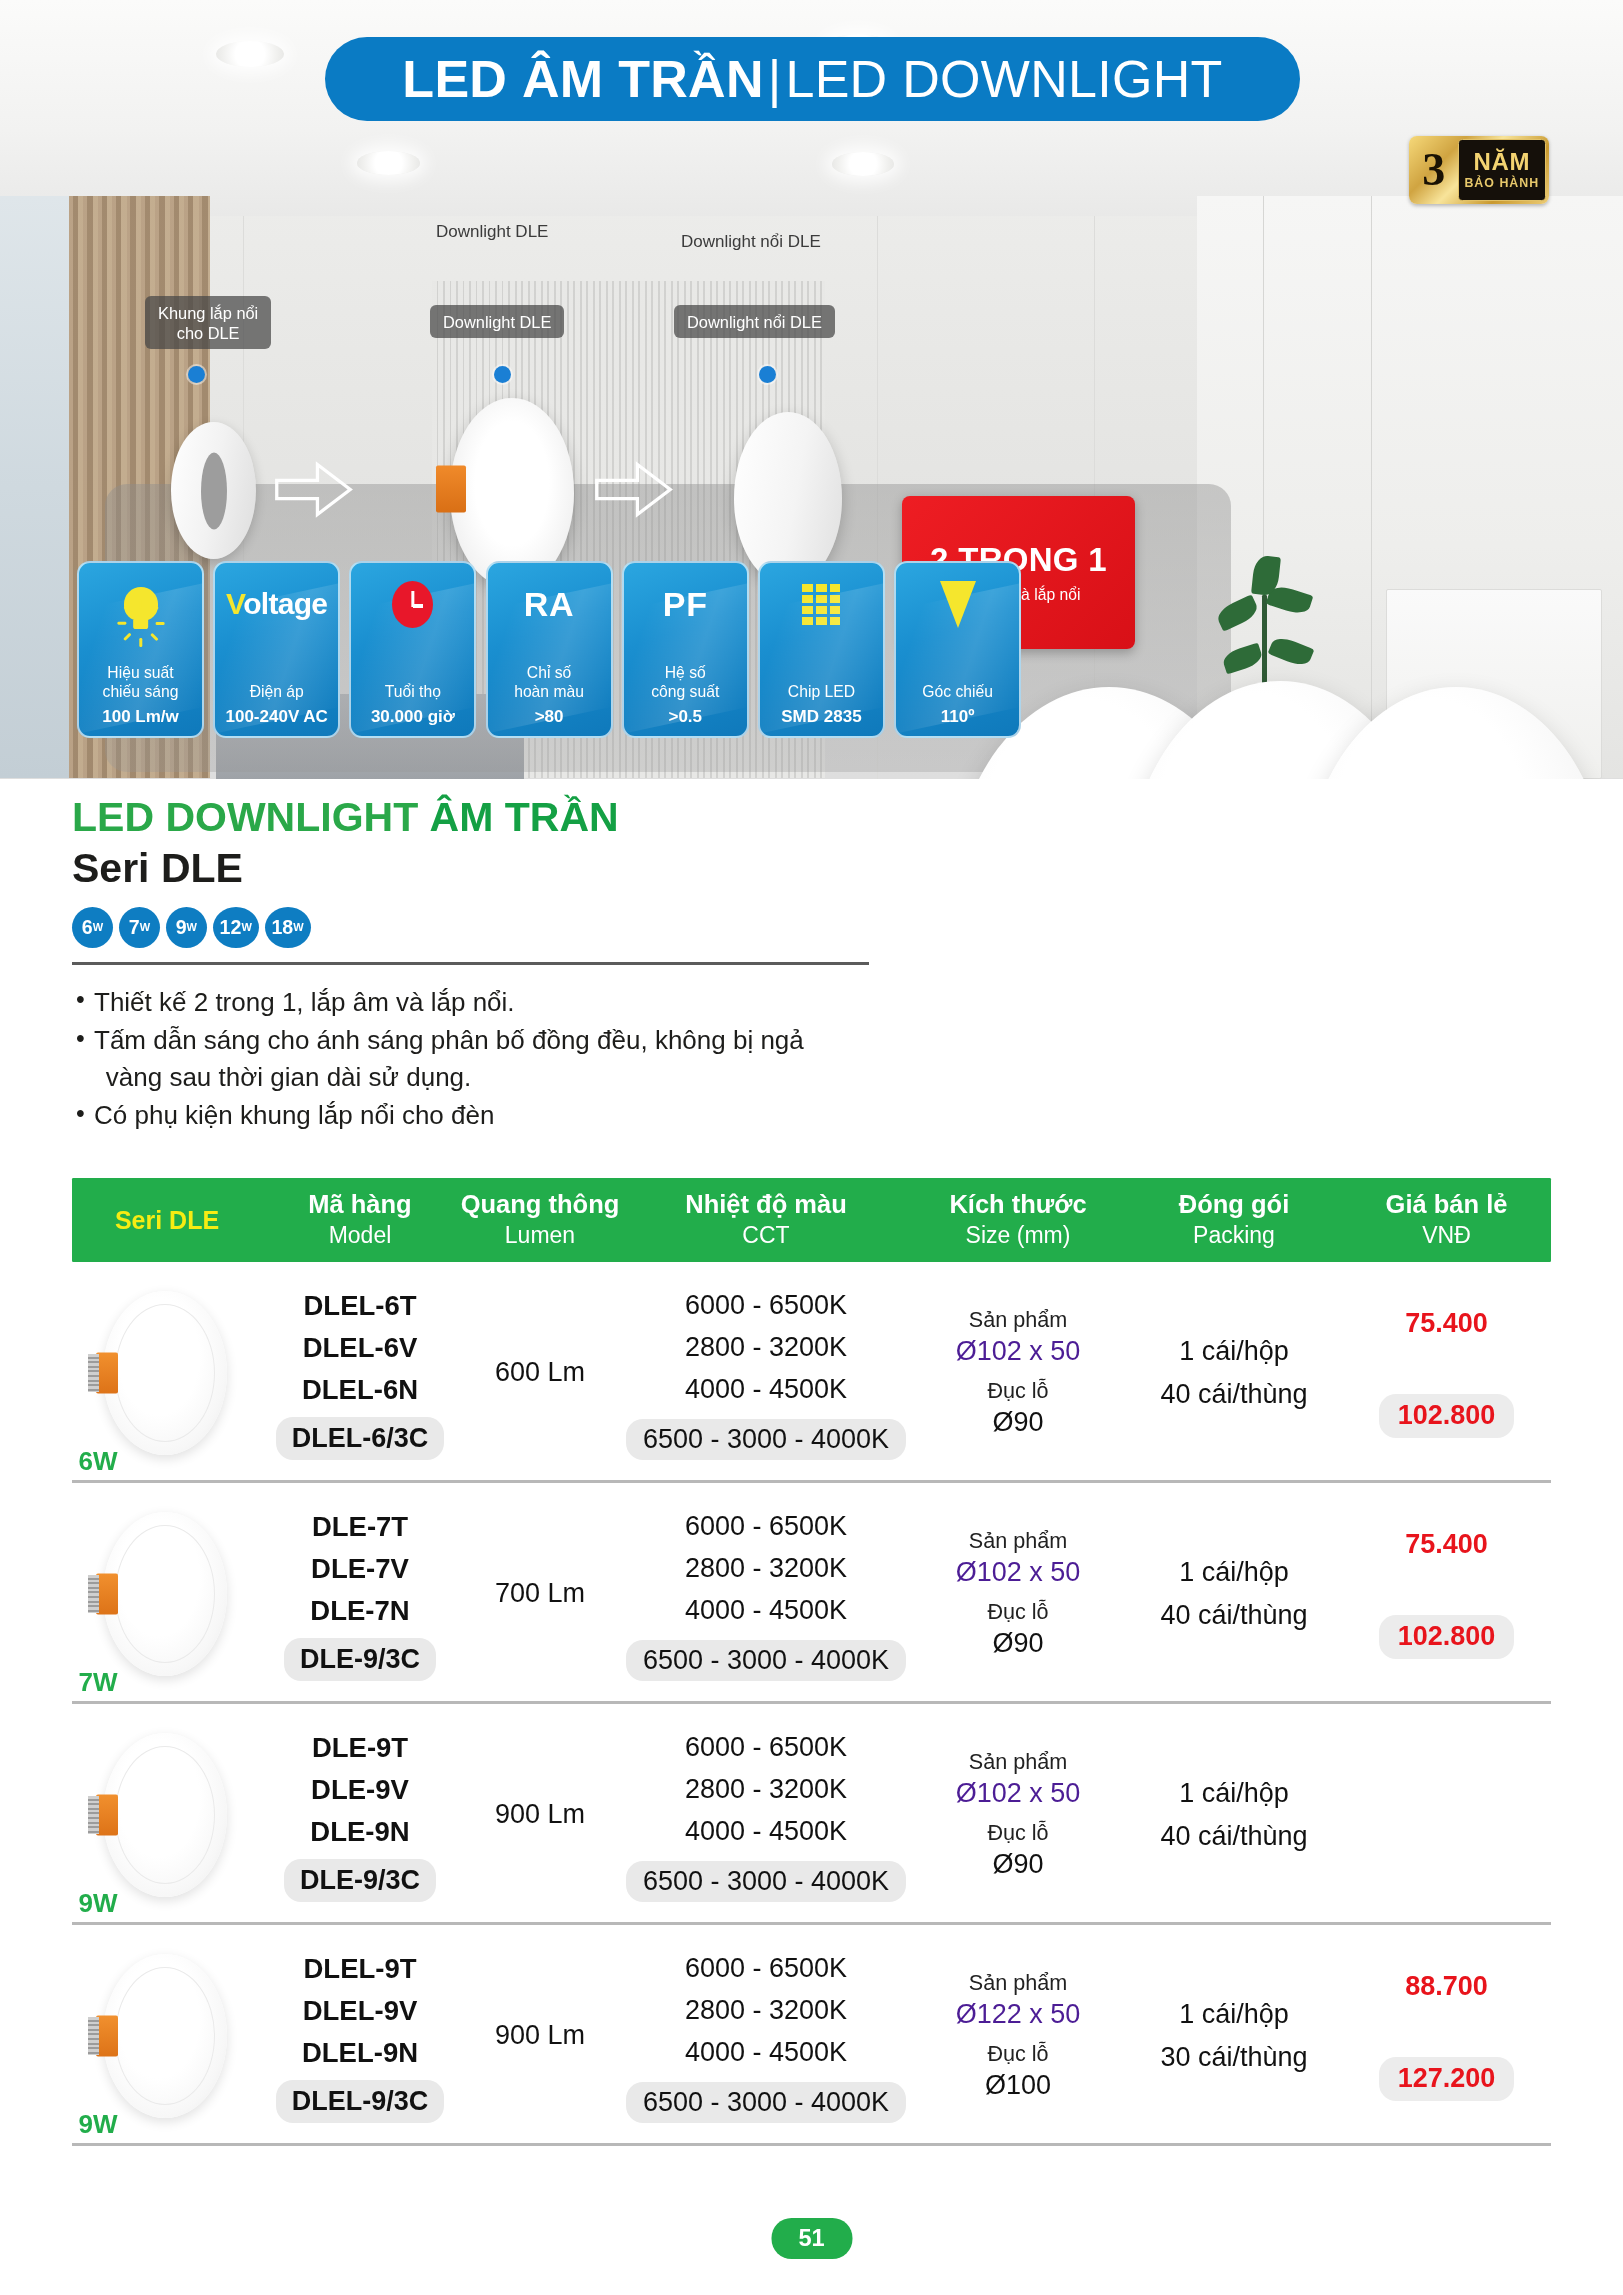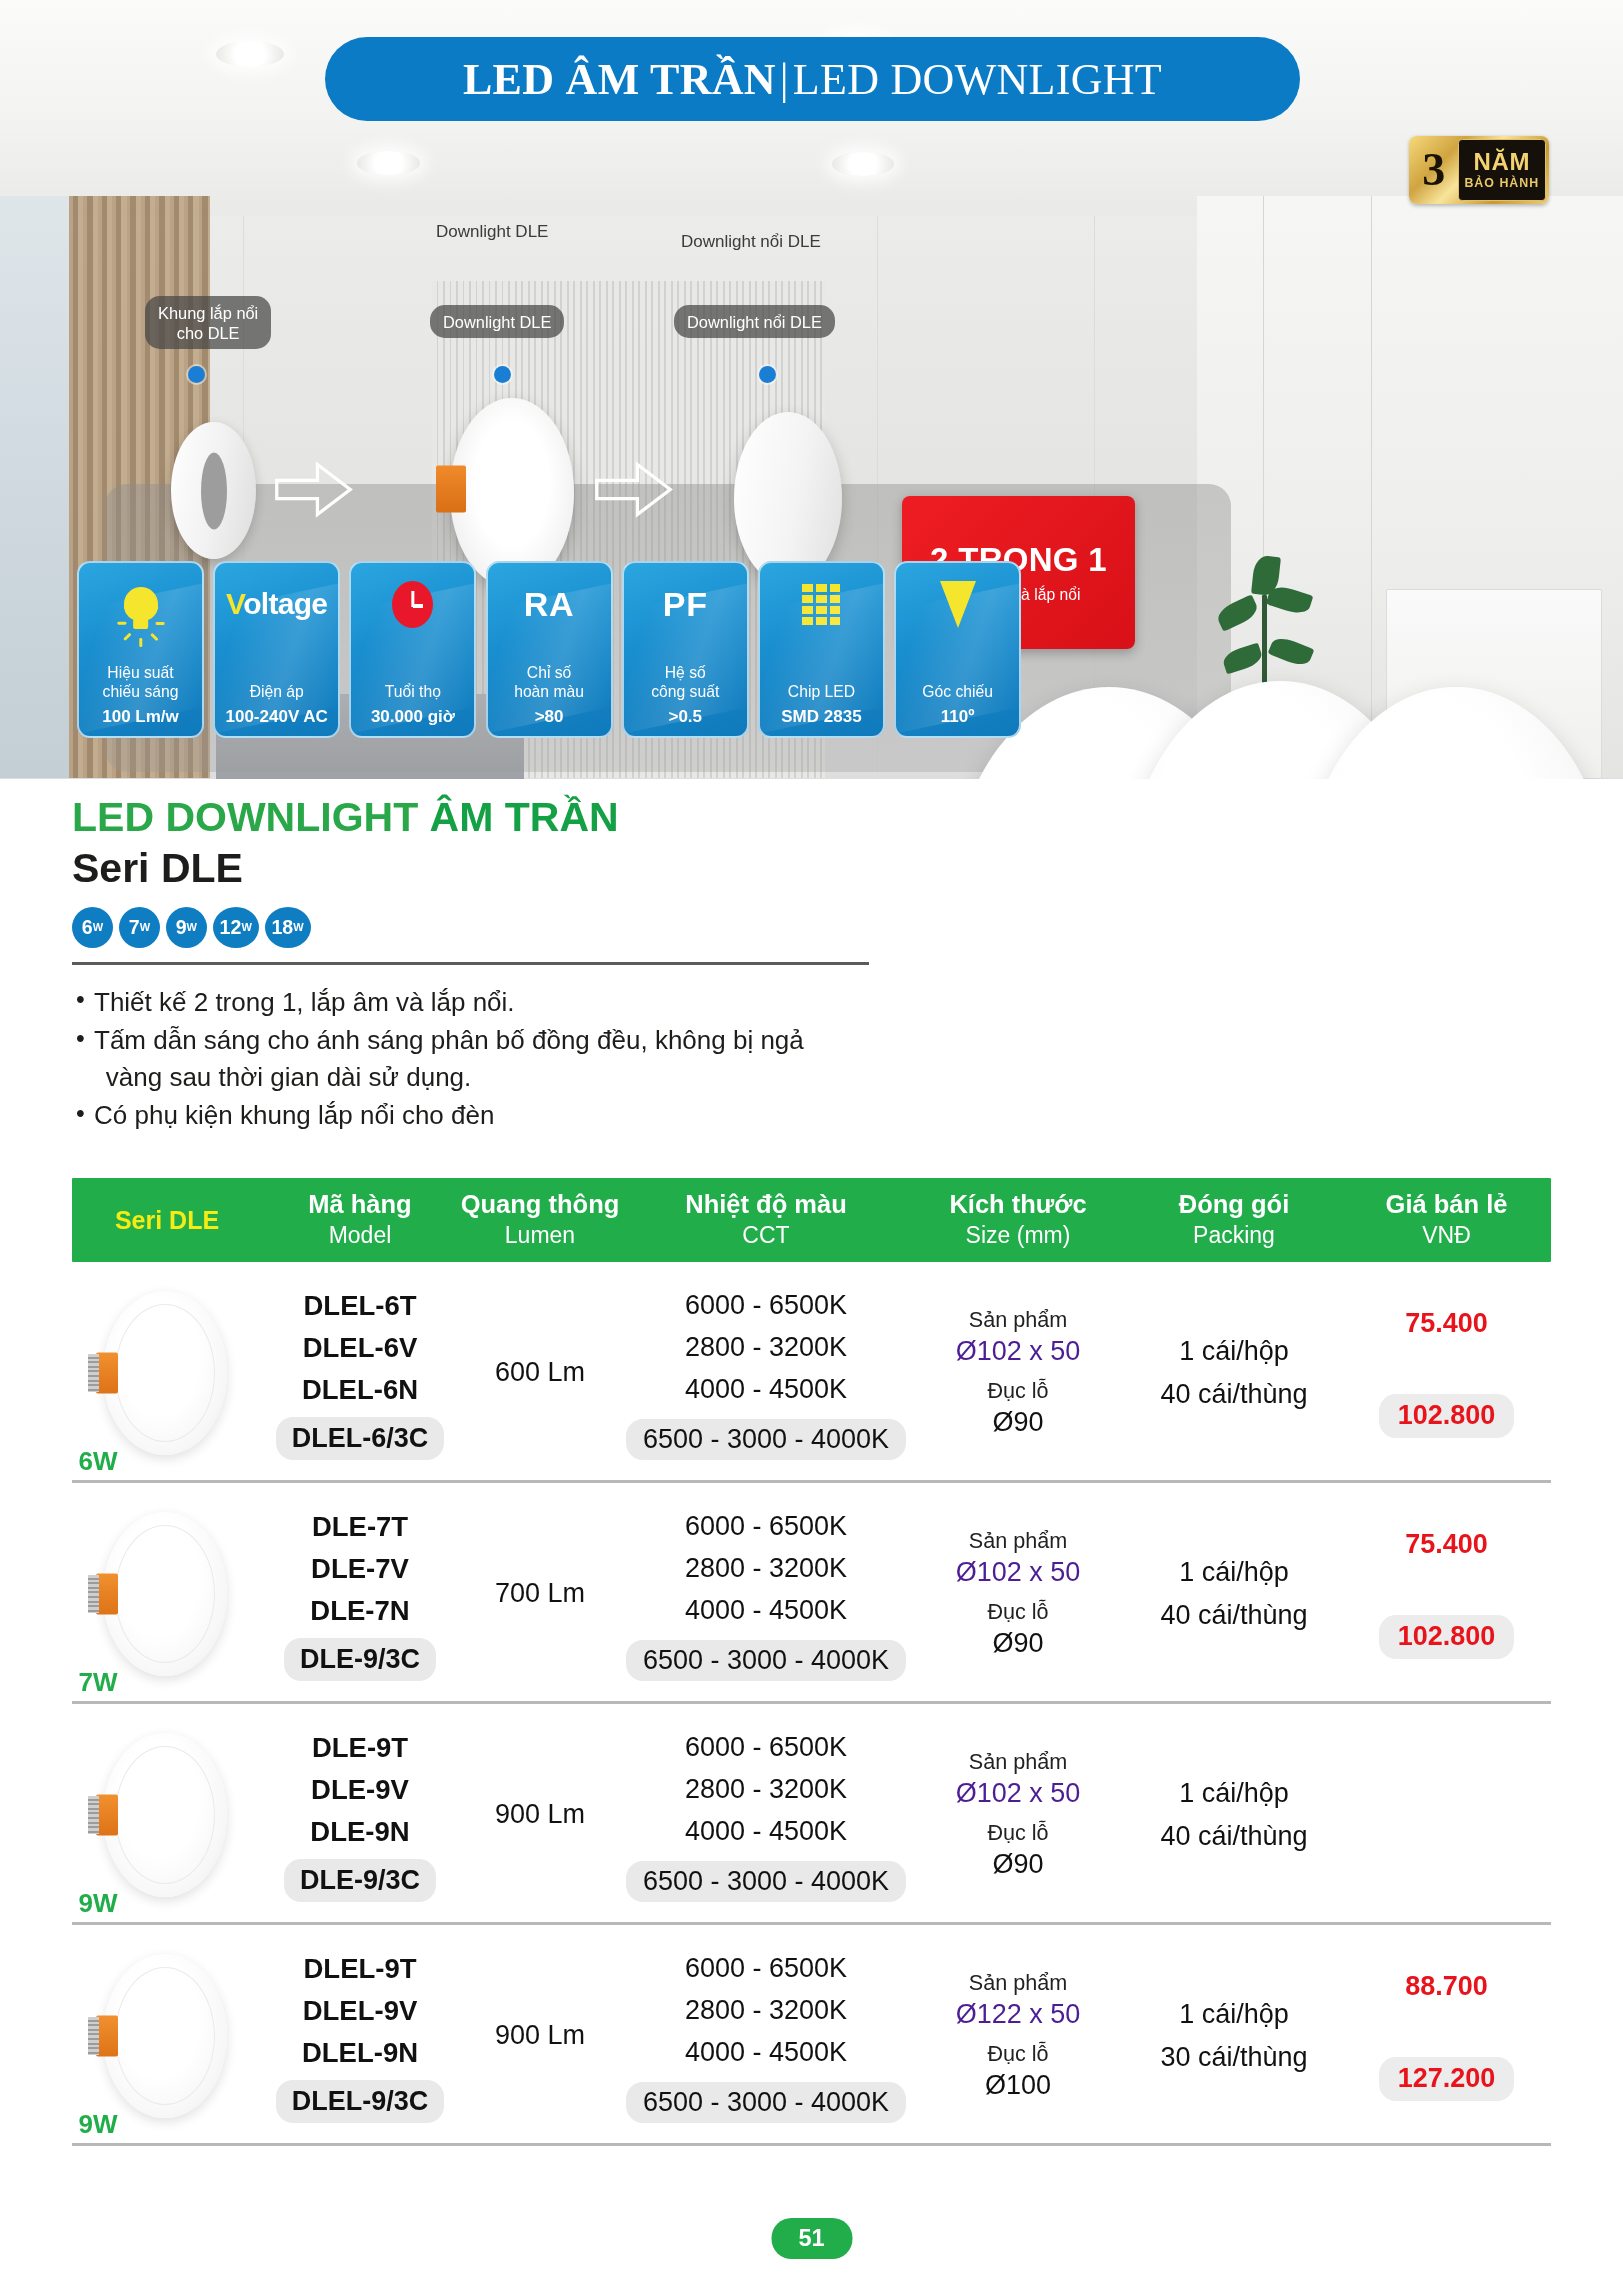--- a/index.html
+++ b/index.html
@@ -82,22 +82,22 @@
     position:absolute; background:#2e6b38; border-radius:50% 10% 50% 10%;
   }
 
   
   .title-pill {
     position:absolute; left:325px; top:37px; width:975px; height:84px;
     background:#0a7bc4; border-radius:42px;
     display:flex; align-items:center; justify-content:center;
   }
   .title-pill .t {
-    font-size:44px; font-weight:700; color:#fff; letter-spacing:0.3px;
-    white-space:nowrap; font-family:Liberation Serif, serif;
+    font-size:52px; font-weight:700; color:#fff; letter-spacing:0.3px;
+    white-space:nowrap; font-family:Liberation Sans, sans-serif;
   }
   .title-pill .t b { font-weight:700; }
   .title-pill .t .sep { font-weight:300; padding:0 3.9px; }
   .title-pill .t .light { font-weight:400; }
 
   
   .warranty {
     position:absolute; left:1409px; top:136px; width:140px; height:68px;
     border-radius:7.9px;
     background:linear-gradient(135deg,#f6d97a 0%,#d0a441 28%,#f8e49a 46%,#c9992f 72%,#eccc76 100%);
@@ -112,21 +112,21 @@
     flex:1; height:62px; background:#15100a; border-radius:4.6px;
     border:1.3px solid #e2c268; display:flex; flex-direction:column;
     align-items:center; justify-content:center;
   }
   .warranty .box .l1 { font-size:24px; font-weight:700; color:#f3d371; line-height:1; letter-spacing:0.7px;}
   .warranty .box .l2 { font-size:12.4px; font-weight:700; color:#e7c86b; letter-spacing:1px; margin-top:2.6px;}
 
   
   .callout {
     position:absolute; background:rgba(70,70,70,.72); color:#fff;
-    border-radius:15px; padding:6.5px 13px; font-size:16.4px; text-align:center;
+    border-radius:6px; padding:6.5px 13px; font-size:16.4px; text-align:center;
     line-height:1.22; white-space:nowrap;
   }
   .callout-lead {
     position:absolute; color:#3b3b3b; font-size:17px; white-space:nowrap;
   }
   .dot {
     position:absolute; width:17px; height:17px; border-radius:50%;
     background:#1a7fd4; box-shadow:0 0 0 2px rgba(255,255,255,.45);
   }
 

